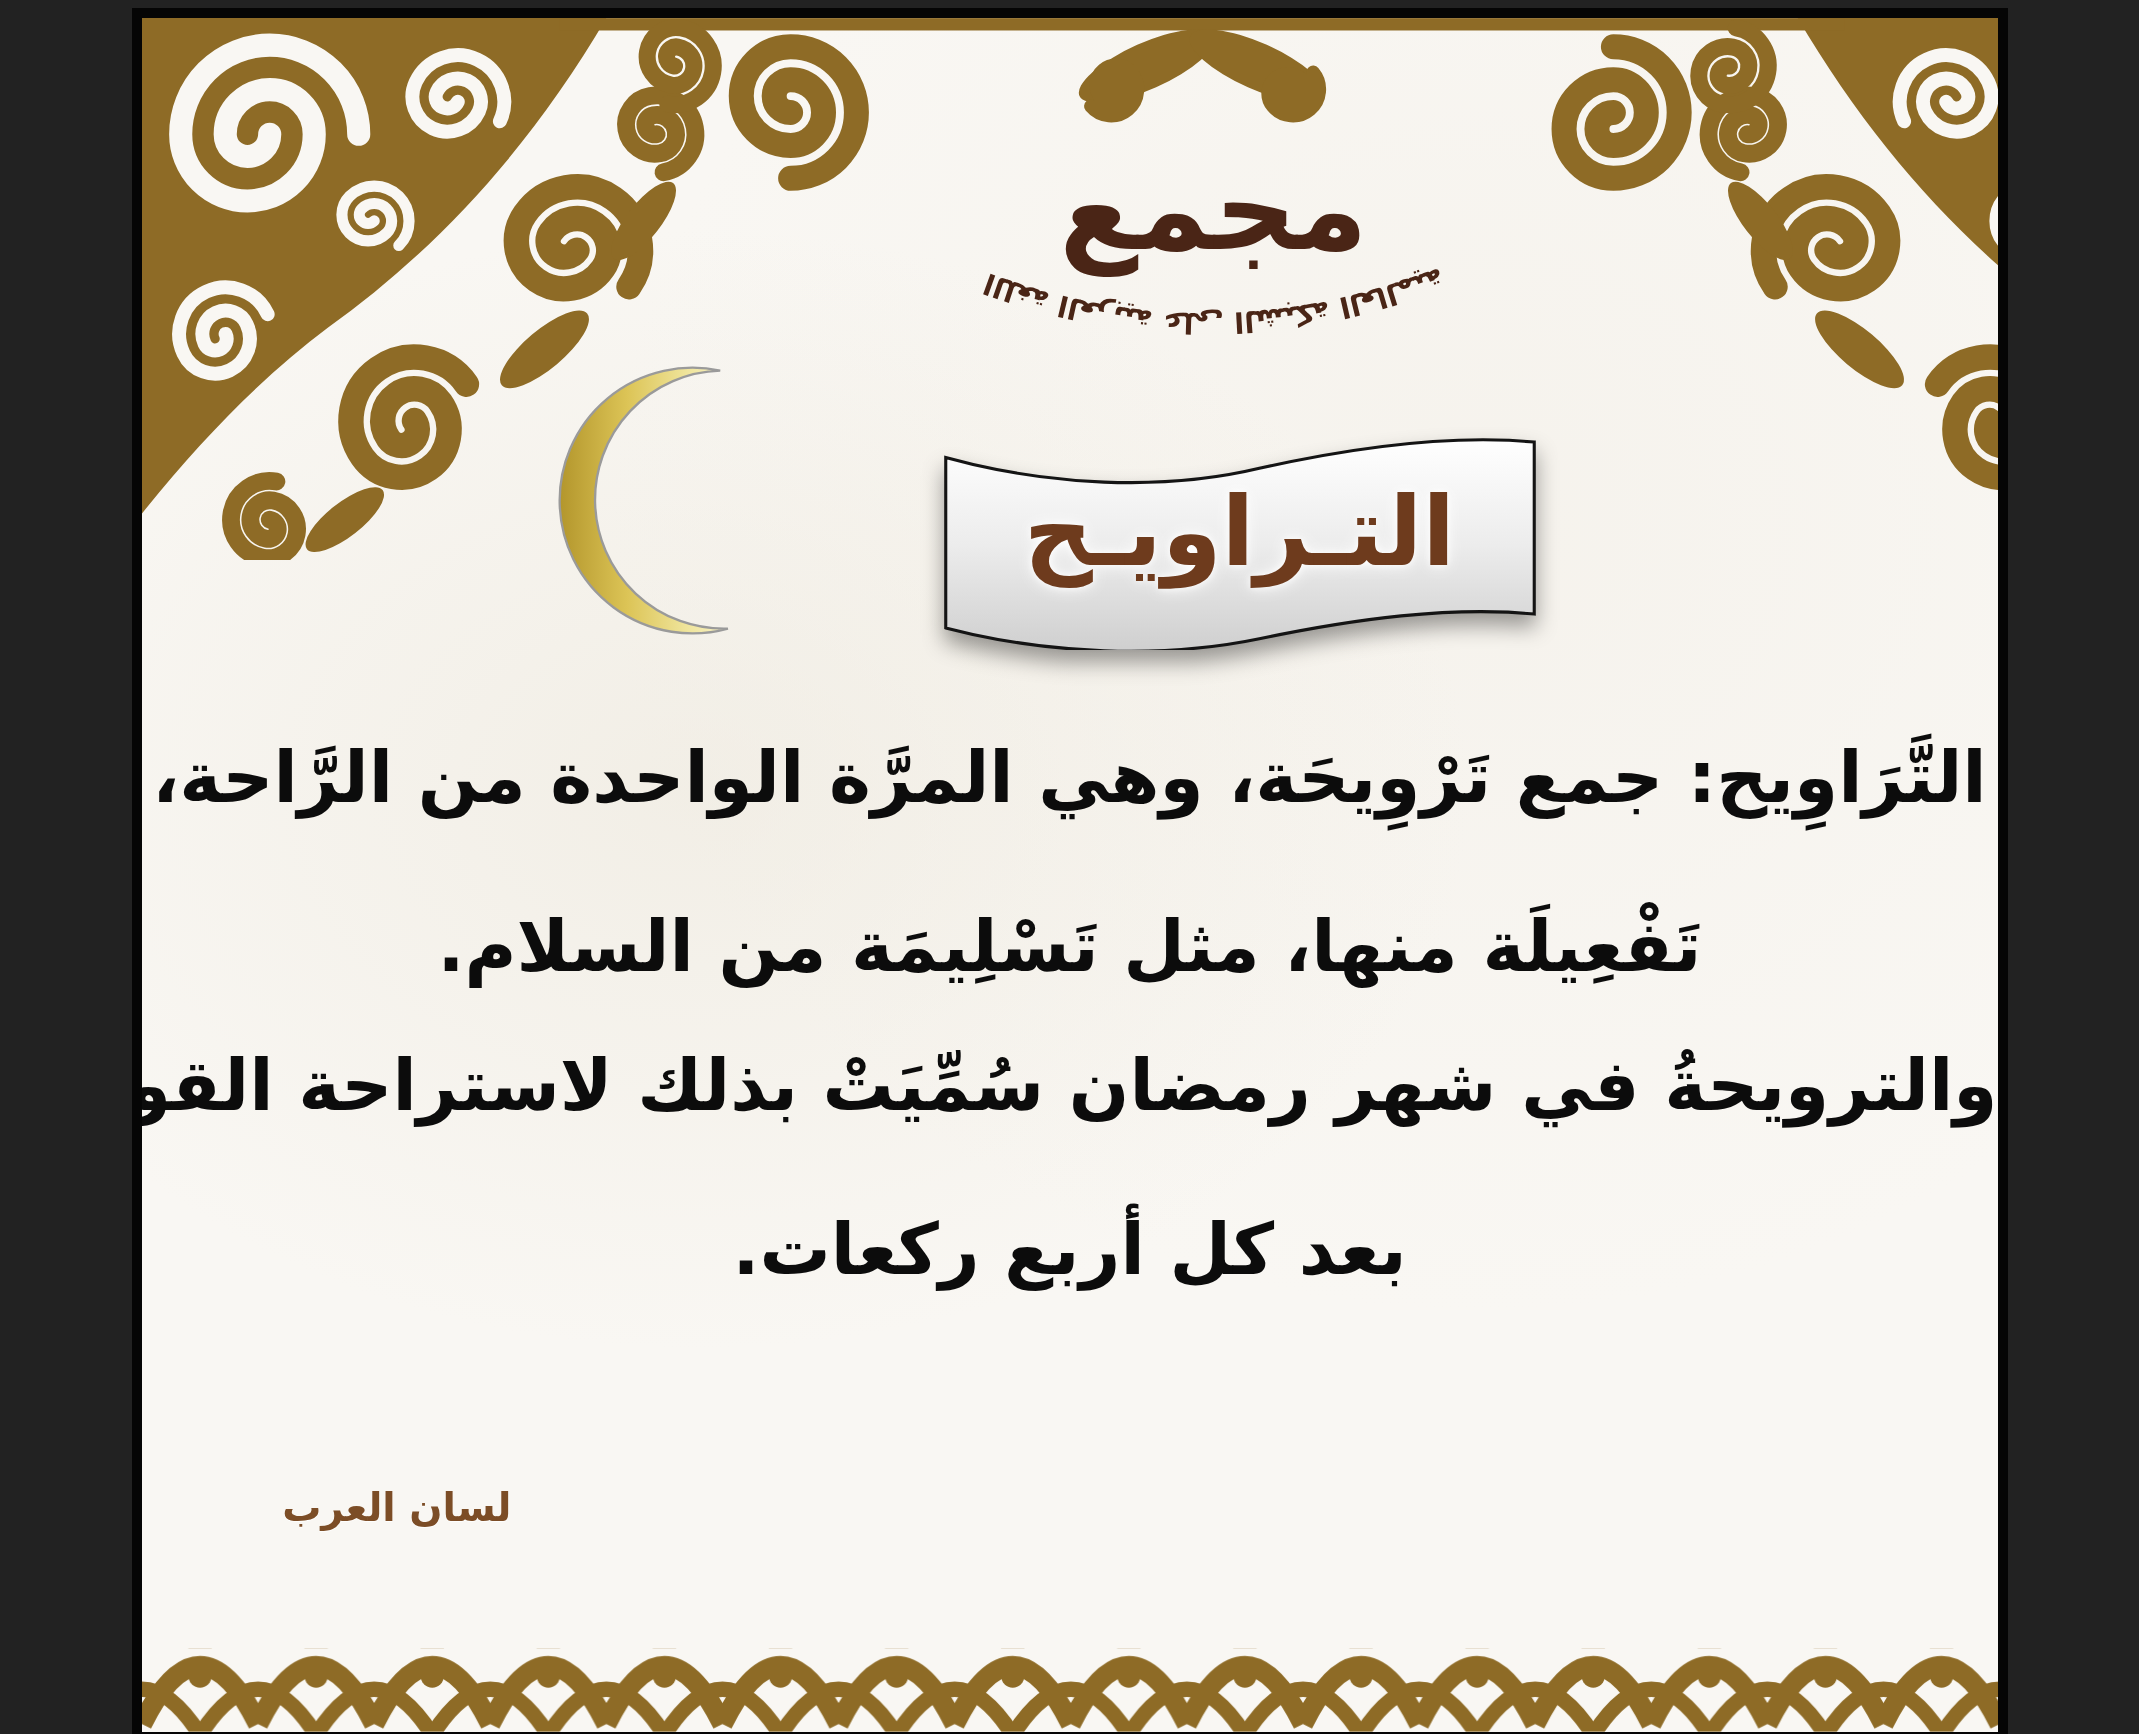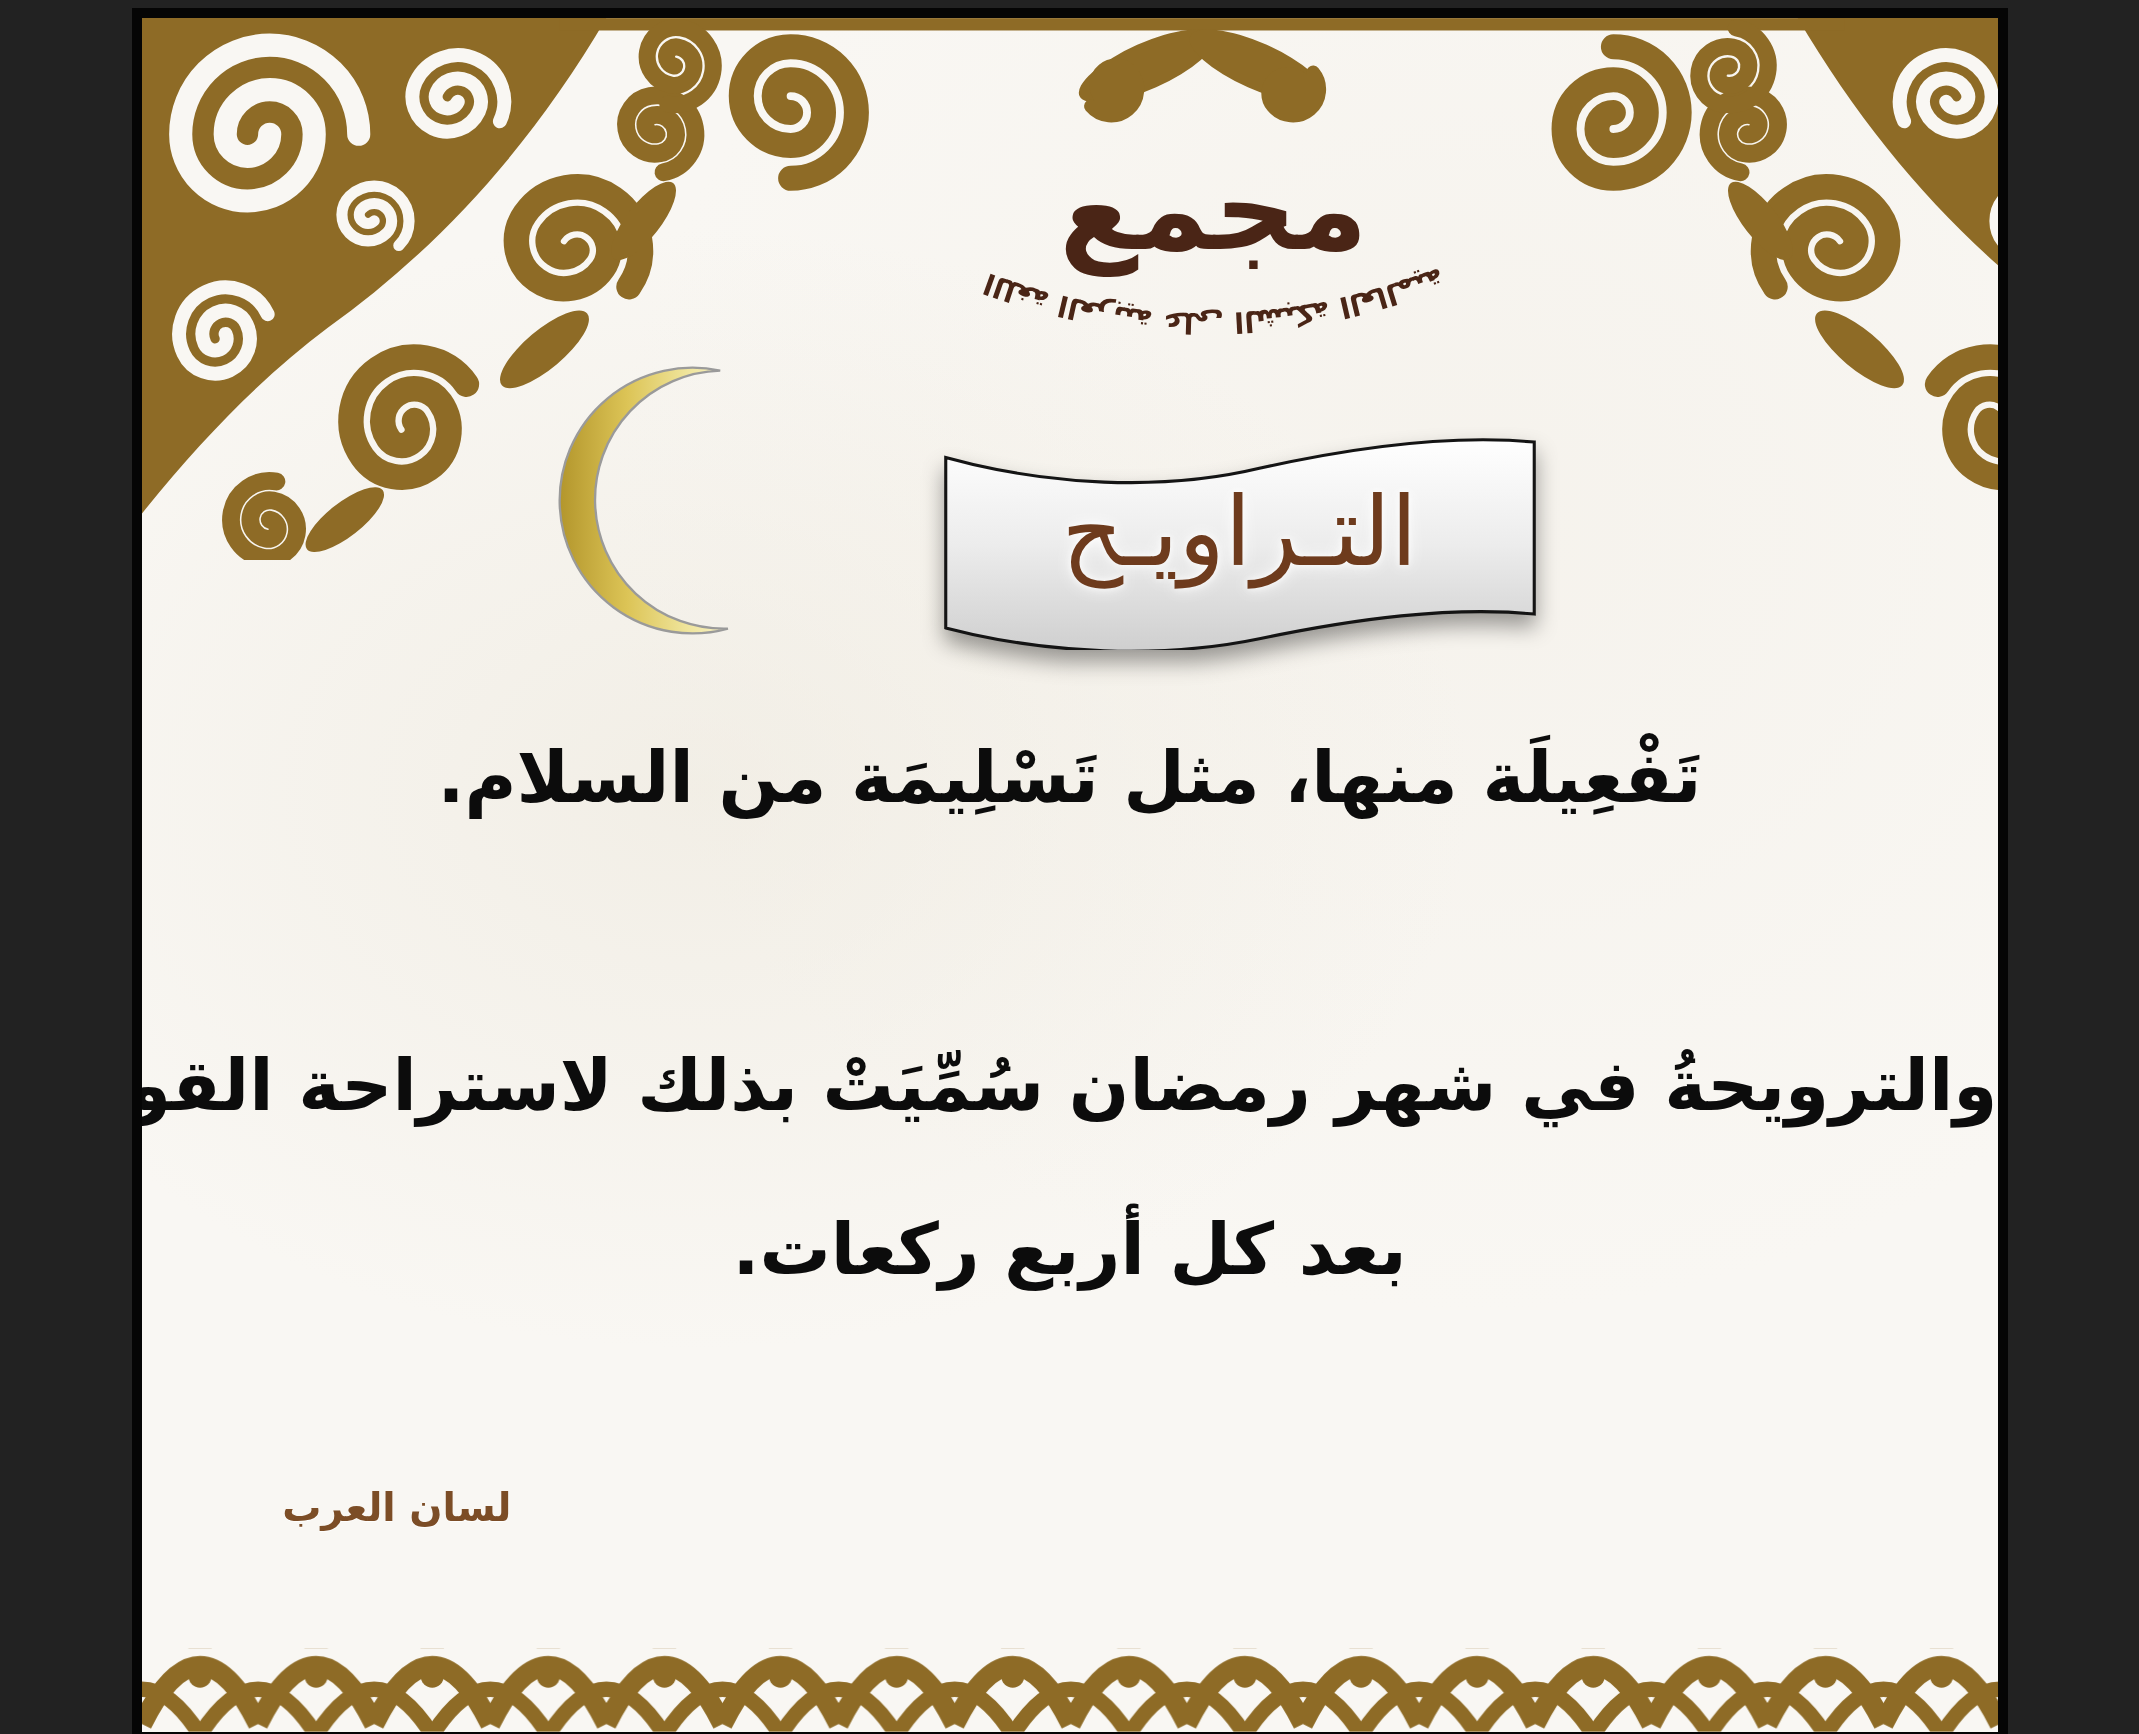--- a/index.html
+++ b/index.html
@@ -31,21 +31,21 @@
   
   .crescent{ position:absolute; left:399px; top:331px; width:224px; height:306px; }
 
   
   .banner{ position:absolute; left:796px; top:407px; width:604px; height:224px; }
   .banner svg{ position:absolute; inset:0; filter:drop-shadow(0 12.4px 10.8px rgba(0,0,0,.38)); }
   .banner-title{
     position:absolute; inset:0;
     display:flex; align-items:center; justify-content:center;
     padding-bottom:10.8px;
-    font-size:96px; font-weight:normal; color:#6E3B1D;
+    font-size:96px; font-weight:bold; color:#6E3B1D;
     text-shadow:0 0 17px rgba(255,255,255,.95), 0 0 7.7px rgba(255,255,255,.9);
     letter-spacing:1.5px;
   }
 
   
   .body-text{ position:absolute; left:0; right:0; top:0; color:#0C0C0C; text-align:center; }
   .para{ position:absolute; left:0; right:0; }
   .para .line{ display:block; white-space:nowrap; font-weight:bold; font-size:71px; line-height:169px; }
   .para1{ top:675px; }
   .para2{ top:986px; }
@@ -163,20 +163,21 @@
       </defs>
       <path d="M10,42 C140,78 290,86 415,56 C540,28 660,12 770,22
                L770,244
                C660,234 540,250 415,276 C290,302 140,296 10,262 Z" fill="url(#ribbonG)" stroke="#141414" stroke-width="4"></path>
     </svg>
     <div class="banner-title">التـراويـح</div>
   </div>
 
   <div class="body-text">
     <p class="para para1">
+      <span class="line">التَّرَاوِيح: جمع تَرْوِيحَة، وهي المرَّة الواحدة من الرَّاحة،</span>
       <span class="line">تَفْعِيلَة منها، مثل تَسْلِيمَة من السلام.</span>
     </p>
     <p class="para para2">
       <span class="line">والترويحةُ في شهر رمضان سُمِّيَتْ بذلك لاستراحة القوم</span>
       <span class="line">بعد كل أربع ركعات.</span>
     </p>
   </div>
 
   <div class="source">لسان العرب</div>
 

